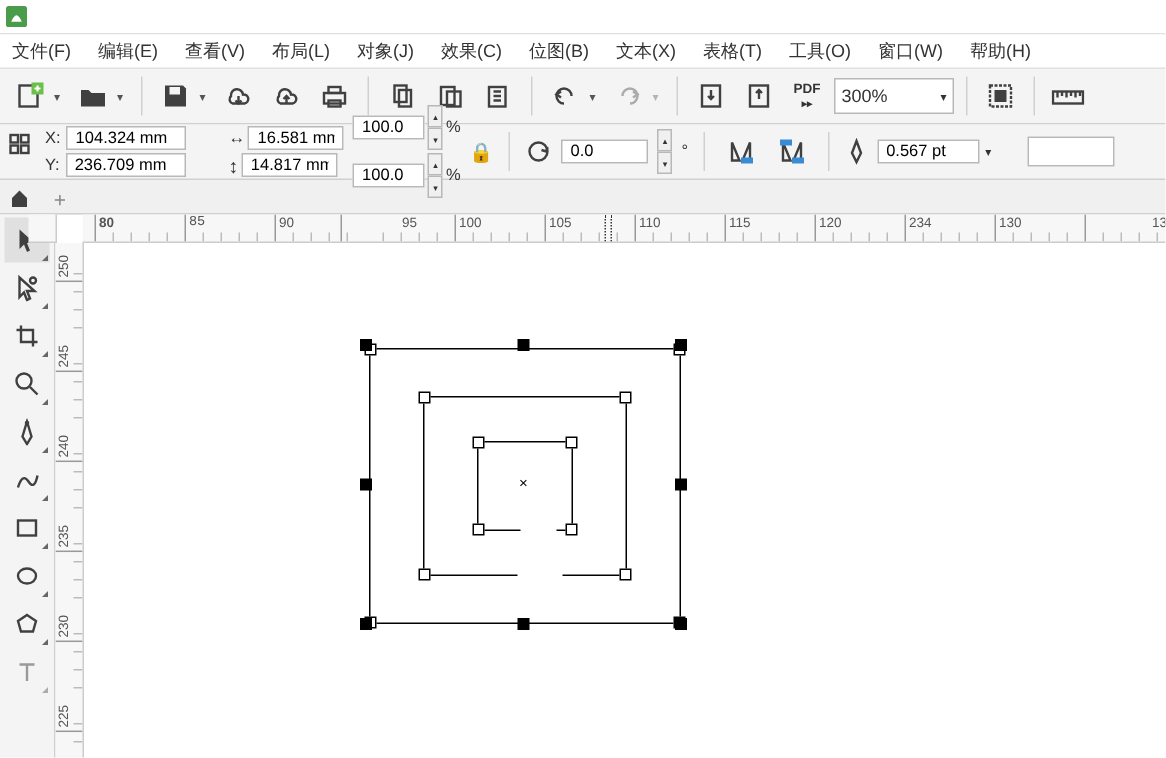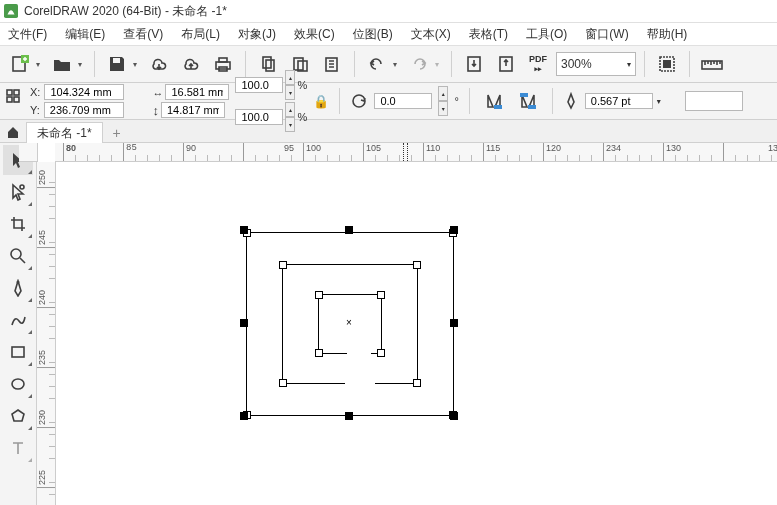--- a/index.html
+++ b/index.html
@@ -47,21 +47,20 @@
 input{border:none;outline:none;width:100%;font-size:11px;font-family:inherit;background:transparent}
 </style>
 </head>
 <body>
 
 <div class="titlebar">
   <svg class="logo" viewBox="0 0 16 16">
       <rect width="16" height="16" rx="2" fill="#4a9b4a"></rect>
       <path d="M4 12 Q8 2 12 12" fill="#fff"></path>
     </svg>
-  <span>CorelDRAW 2020 (64-Bit) - 未命名 -1*</span>
 </div>
 
 <div class="menubar">
   <span>文件(F)</span>
   <span>编辑(E)</span>
   <span>查看(V)</span>
   <span>布局(L)</span>
   <span>对象(J)</span>
   <span>效果(C)</span>
   <span>位图(B)</span>
@@ -280,23 +279,20 @@
   <span style="font-size:8px;margin-left:-2px">▾</span>
   <div style="width:12px"></div>
   <div style="width:56px;height:18px;border:1px solid #b8b8b8;background:#fff"></div>
 </div>
 
 <div class="tabbar">
   <div class="hometab">
       <svg width="14" height="14">
         <path d="M2 7l5-5 5 5v6H2z" class="ic2"></path>
       </svg>
-    </div>
-  <div class="ftab">
-      <span>未命名 -1*</span>
     </div>
   <div class="addtab">+</div>
 </div>
 
 <div class="workspace">
   <div class="toolbox">
     <div class="tool sel">
         <svg width="16" height="18">
           <path d="M3 2l0 13 3-3 2 5 2-1-2-5 5 0z" class="ic2"></path>
         </svg>
@@ -373,21 +369,21 @@
           <div class="tick" style="left: 68px; font-family: Liberation Mono, monospace;">85</div>
           <div style="position: absolute; border-left: 1px solid rgb(187, 187, 187); height: 6px; bottom: 0px; left: 80px;"></div>
           <div style="position: absolute; border-left: 1px solid rgb(187, 187, 187); height: 6px; bottom: 0px; left: 92px;"></div>
           <div style="position: absolute; border-left: 1px solid rgb(187, 187, 187); height: 6px; bottom: 0px; left: 104px;"></div>
           <div style="position: absolute; border-left: 1px solid rgb(187, 187, 187); height: 6px; bottom: 0px; left: 116px;"></div>
           <div class="tick" style="left: 128px;">90</div>
           <div style="position: absolute; border-left: 1px solid rgb(187, 187, 187); height: 6px; bottom: 0px; left: 140px;"></div>
           <div style="position: absolute; border-left: 1px solid rgb(187, 187, 187); height: 6px; bottom: 0px; left: 152px;"></div>
           <div style="position: absolute; border-left: 1px solid rgb(187, 187, 187); height: 6px; bottom: 0px; left: 164px;"></div>
           <div style="position: absolute; border-left: 1px solid rgb(187, 187, 187); height: 6px; bottom: 0px; left: 176px;"></div>
-          <div class="tick" style="left: 188px; padding-left: 40px;">95</div>
+          <div class="tick" style="left: 172px; padding-left: 40px;">95</div>
           <div style="position: absolute; border-left: 1px solid rgb(187, 187, 187); height: 6px; bottom: 0px; left: 200px;"></div>
           <div style="position: absolute; border-left: 1px solid rgb(187, 187, 187); height: 6px; bottom: 0px; left: 212px;"></div>
           <div style="position: absolute; border-left: 1px solid rgb(187, 187, 187); height: 6px; bottom: 0px; left: 224px;"></div>
           <div style="position: absolute; border-left: 1px solid rgb(187, 187, 187); height: 6px; bottom: 0px; left: 236px;"></div>
           <div class="tick" style="left: 248px;">100</div>
           <div style="position: absolute; border-left: 1px solid rgb(187, 187, 187); height: 6px; bottom: 0px; left: 260px;"></div>
           <div style="position: absolute; border-left: 1px solid rgb(187, 187, 187); height: 6px; bottom: 0px; left: 272px;"></div>
           <div style="position: absolute; border-left: 1px solid rgb(187, 187, 187); height: 6px; bottom: 0px; left: 284px;"></div>
           <div style="position: absolute; border-left: 1px solid rgb(187, 187, 187); height: 6px; bottom: 0px; left: 296px;"></div>
           <div class="tick" style="left: 308px;">105</div>

